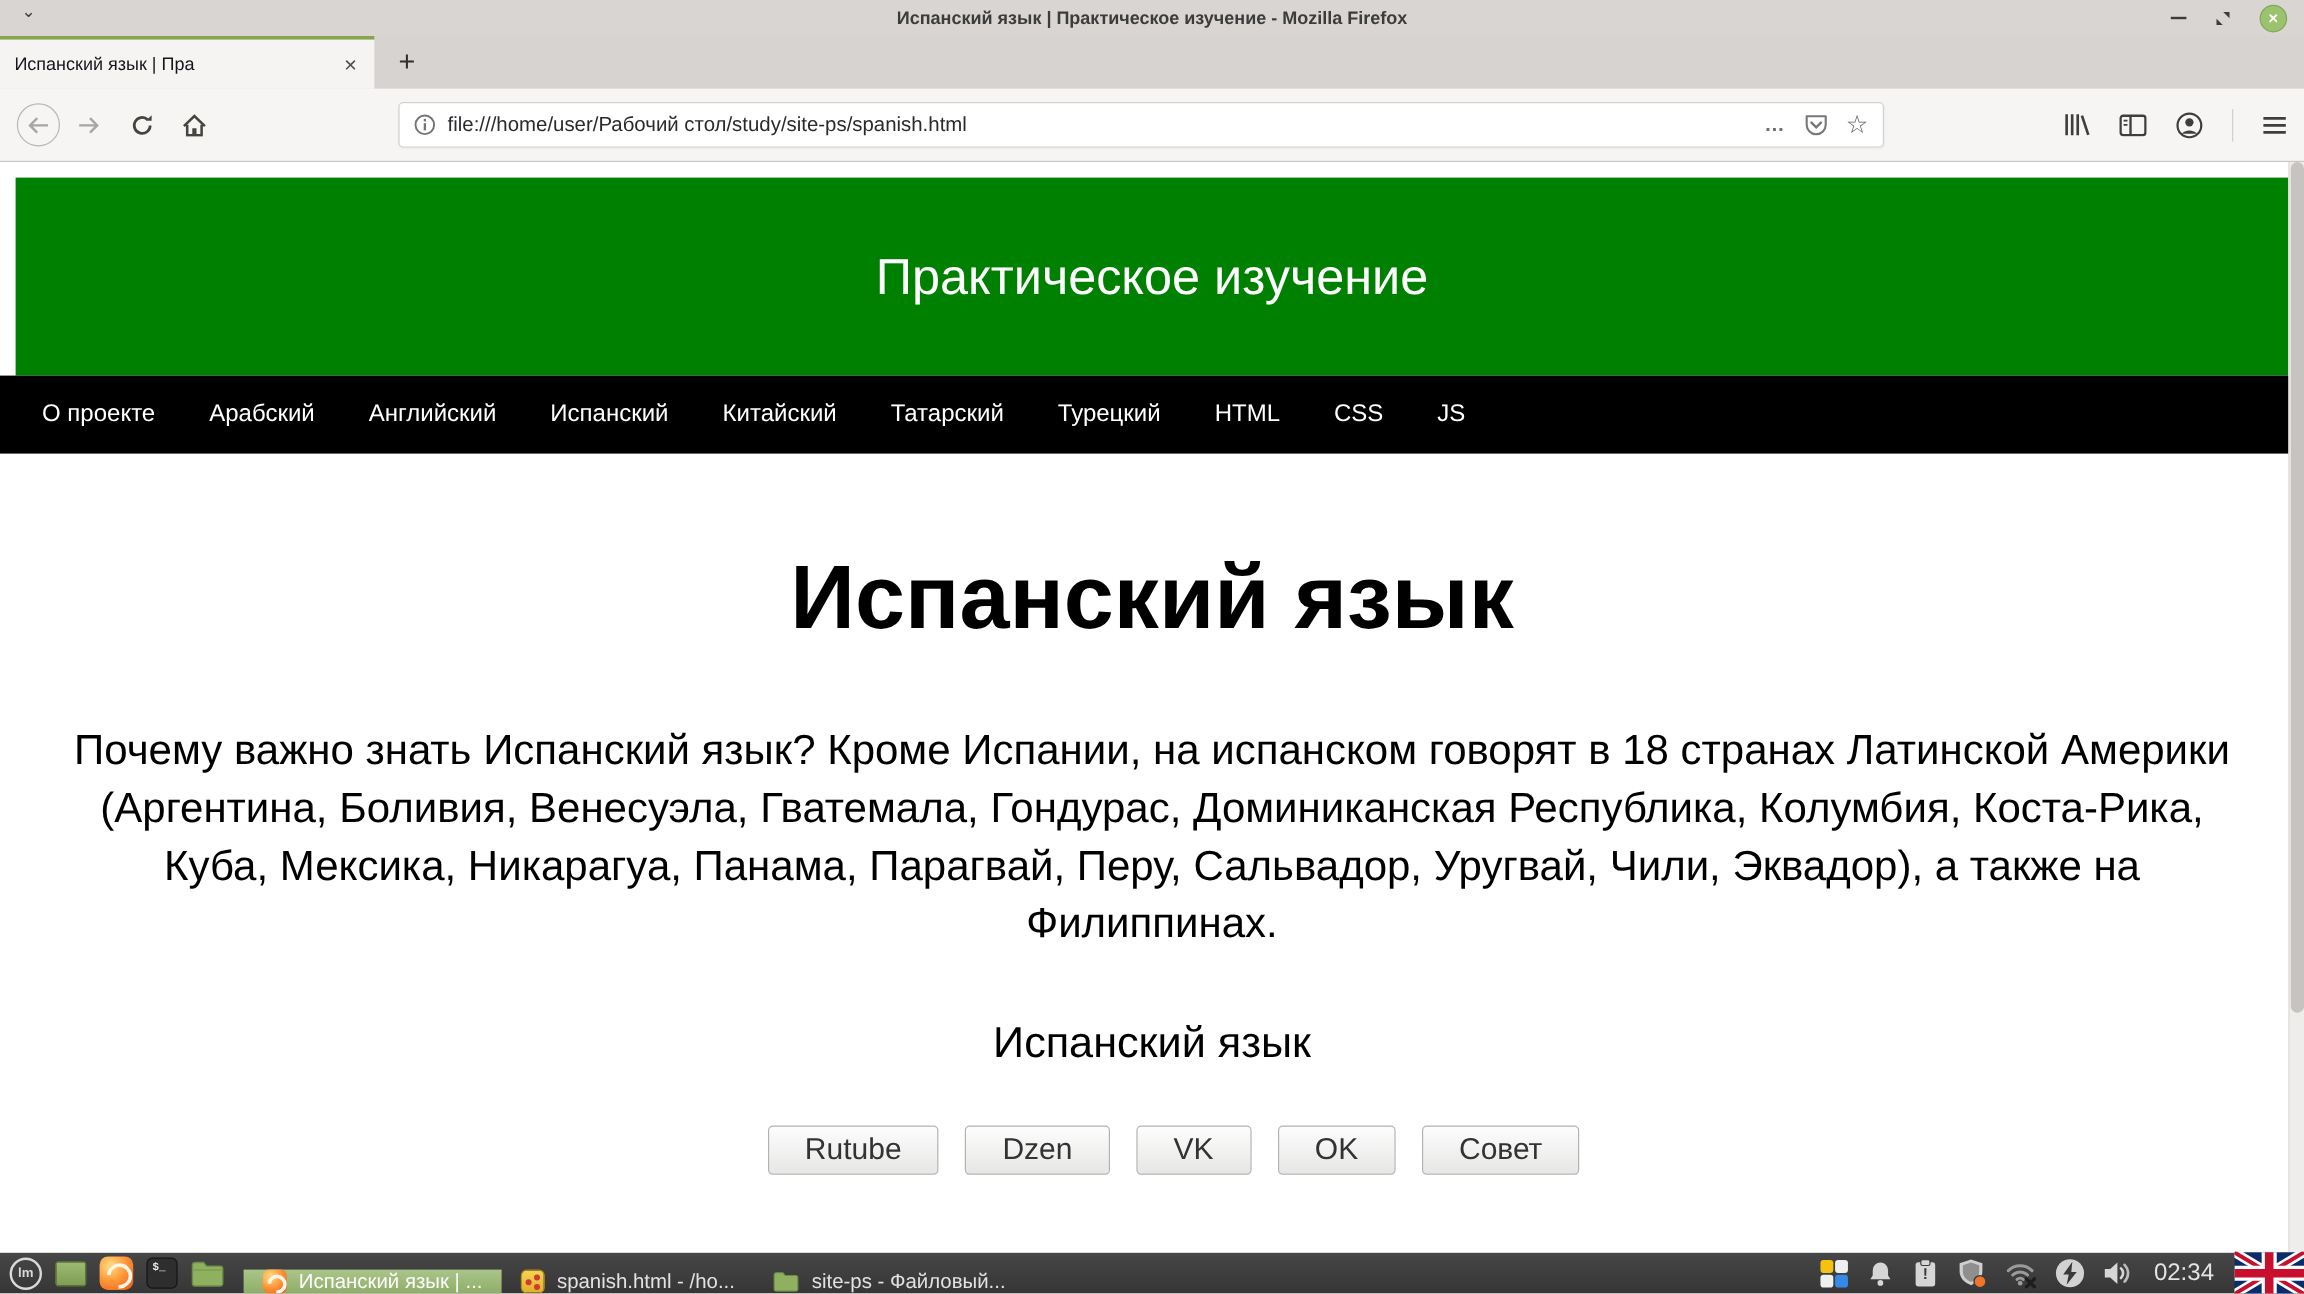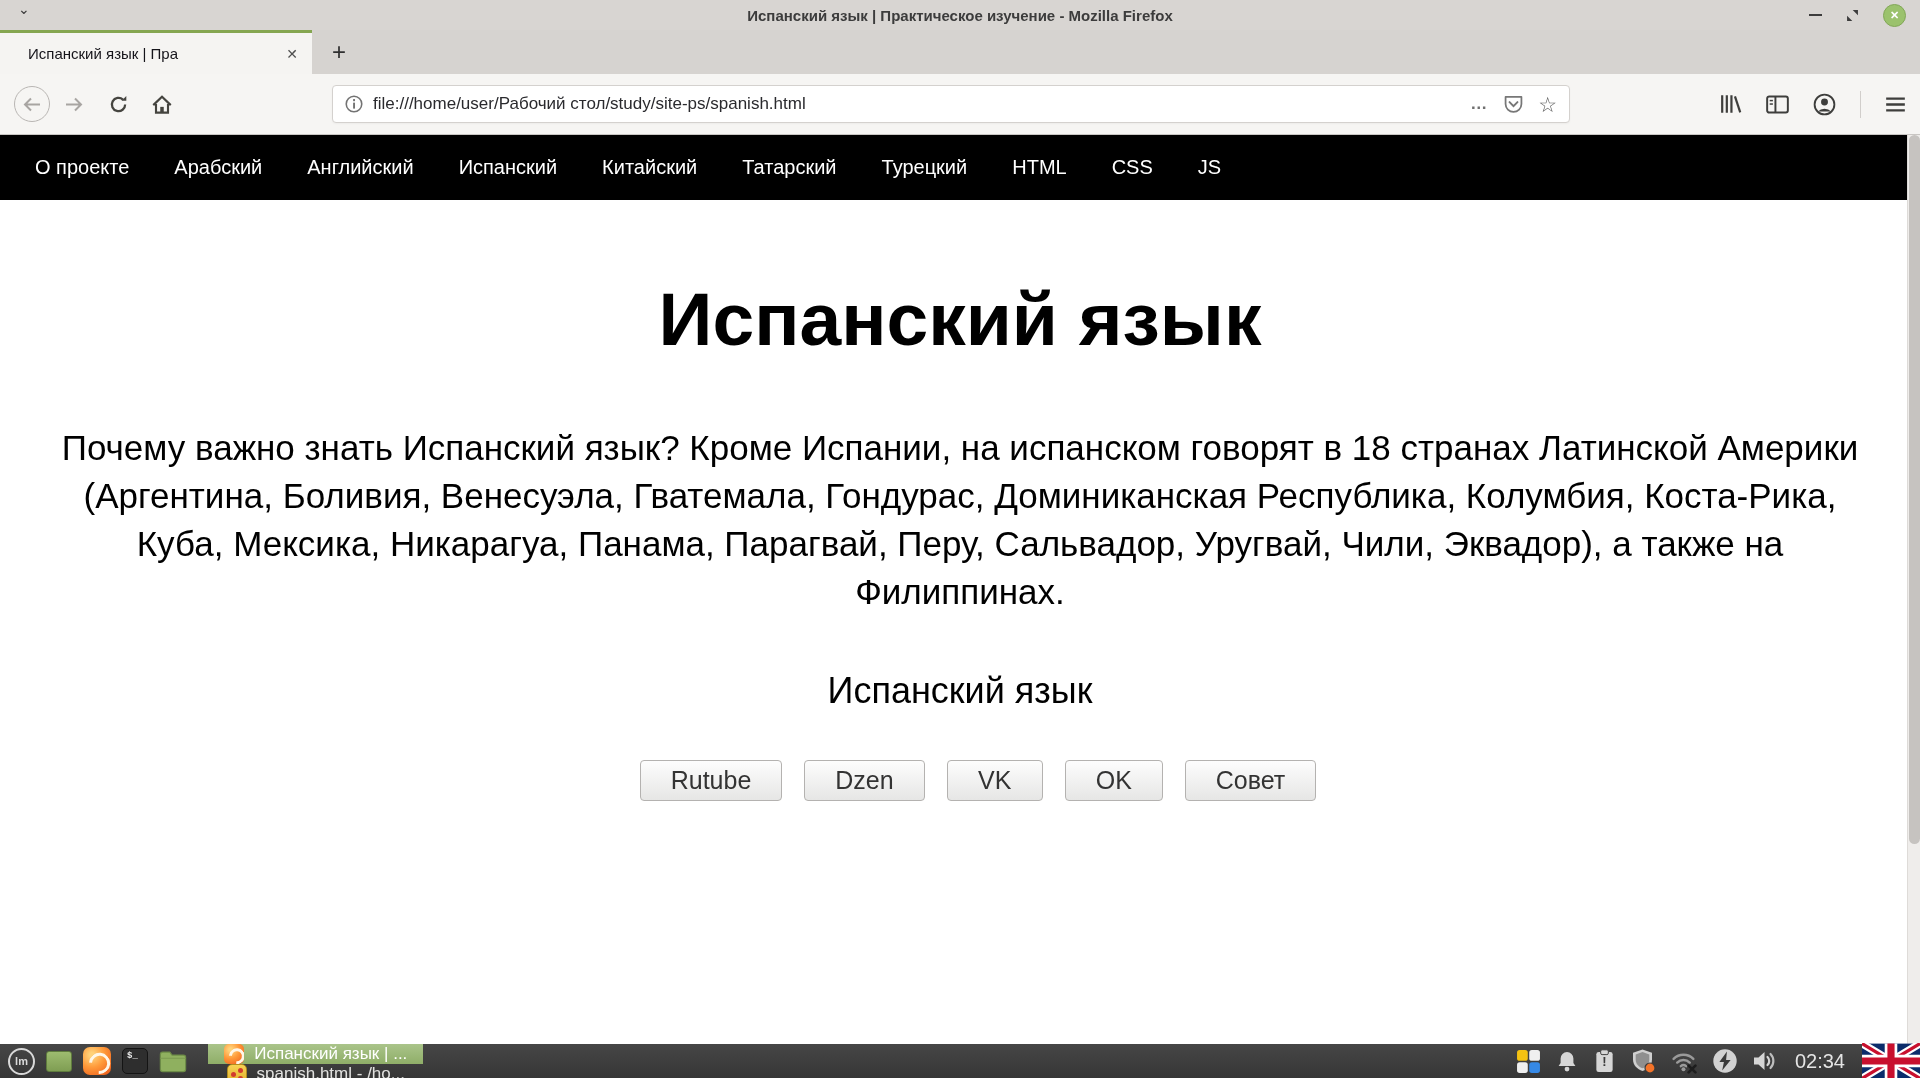--- a/index.html
+++ b/index.html
@@ -23,21 +23,21 @@
     width:23px; height:23px; border-radius:50%;
     background:#9bc26d; border:1px solid #82a758;
     color:#fff; font-size:11px; font-weight:bold;
     display:flex; align-items:center; justify-content:center;
   }
 
   
   .tabbar { height:44px; background:#d6d3d0; display:flex; align-items:stretch; }
   .tab {
     width:312px; background:#f5f4f2; border-top:3px solid #85a651;
-    display:flex; align-items:center; padding:0 10px 0 28px;
+    display:flex; align-items:center; padding:0 10px 0 12px;
   }
   .tab-title {
     flex:1; font-size:15px; color:#15141a; white-space:nowrap; overflow:hidden;
     -webkit-mask-image:linear-gradient(90deg,#000 82%,transparent 98%);
     mask-image:linear-gradient(90deg,#000 82%,transparent 98%);
   }
   .tab-close { font-size:14px; color:#4f4f4f; padding:2px 4px; }
   .newtab { align-self:center; font-size:24px; font-weight:300; color:#2f2f2f; margin-left:20px; line-height:1; }
 
   
@@ -120,21 +120,21 @@
   .xed-icon {
     width:20px; height:20px; border-radius:5px;
     background:linear-gradient(#f7d354,#e0b02c); border:1px solid #b38d1d;
     position:relative;
   }
   .xed-icon i { position:absolute; width:5px; height:5px; border-radius:50%; background:#d23b2e; }
   .xed-icon i:nth-child(1){ left:3px; top:7px; }
   .xed-icon i:nth-child(2){ left:10px; top:3px; }
   .xed-icon i:nth-child(3){ left:10px; top:11px; }
 
-  .tasks { display:flex; align-items:center; height:34px; margin-left:16px;flex-direction:column; }
+  .tasks { display:flex; align-items:flex-end; height:34px; margin-left:16px; }
   .task { display:flex; align-items:center; gap:10px; padding:0 16px; font-size:17px; color:#e2e2e0; }
   .task .tlabel { white-space:nowrap; overflow:hidden; }
   .task.active { background:linear-gradient(#aac48a,#8fae68); color:#fff; }
 
   .tray { margin-left:auto; display:flex; align-items:center; gap:14px; padding-right:0; }
   .clock { font-size:20px; color:#e4e4e4; margin:0 3px 0 2px; }
   .flag { width:58px; height:36px; margin-top:-1px; flex:none; }
 
   .clip-wrap { position:relative; display:flex; }
   .clip-wrap span {
@@ -229,20 +229,23 @@
       <path d="M4.3 16 a7 5.4 0 0 1 11.4 0 z" fill="#3e3e3c"></path>
     </svg>
     <div class="vsep"></div>
     <svg width="21" height="17" viewBox="0 0 18 14">
       <path d="M1 2 h16 M1 7 h16 M1 12 h16" stroke="#3e3e3c" stroke-width="2"></path>
     </svg>
   </div>
 </div>
 
 <div class="content">
+  <div class="banner">
+    <div class="banner-title">Практическое изучение</div>
+  </div>
 
   <div class="sitenav">
     <a>О проекте</a>
     <a>Арабский</a>
     <a>Английский</a>
     <a>Испанский</a>
     <a>Китайский</a>
     <a>Татарский</a>
     <a>Турецкий</a>
     <a>HTML</a>

